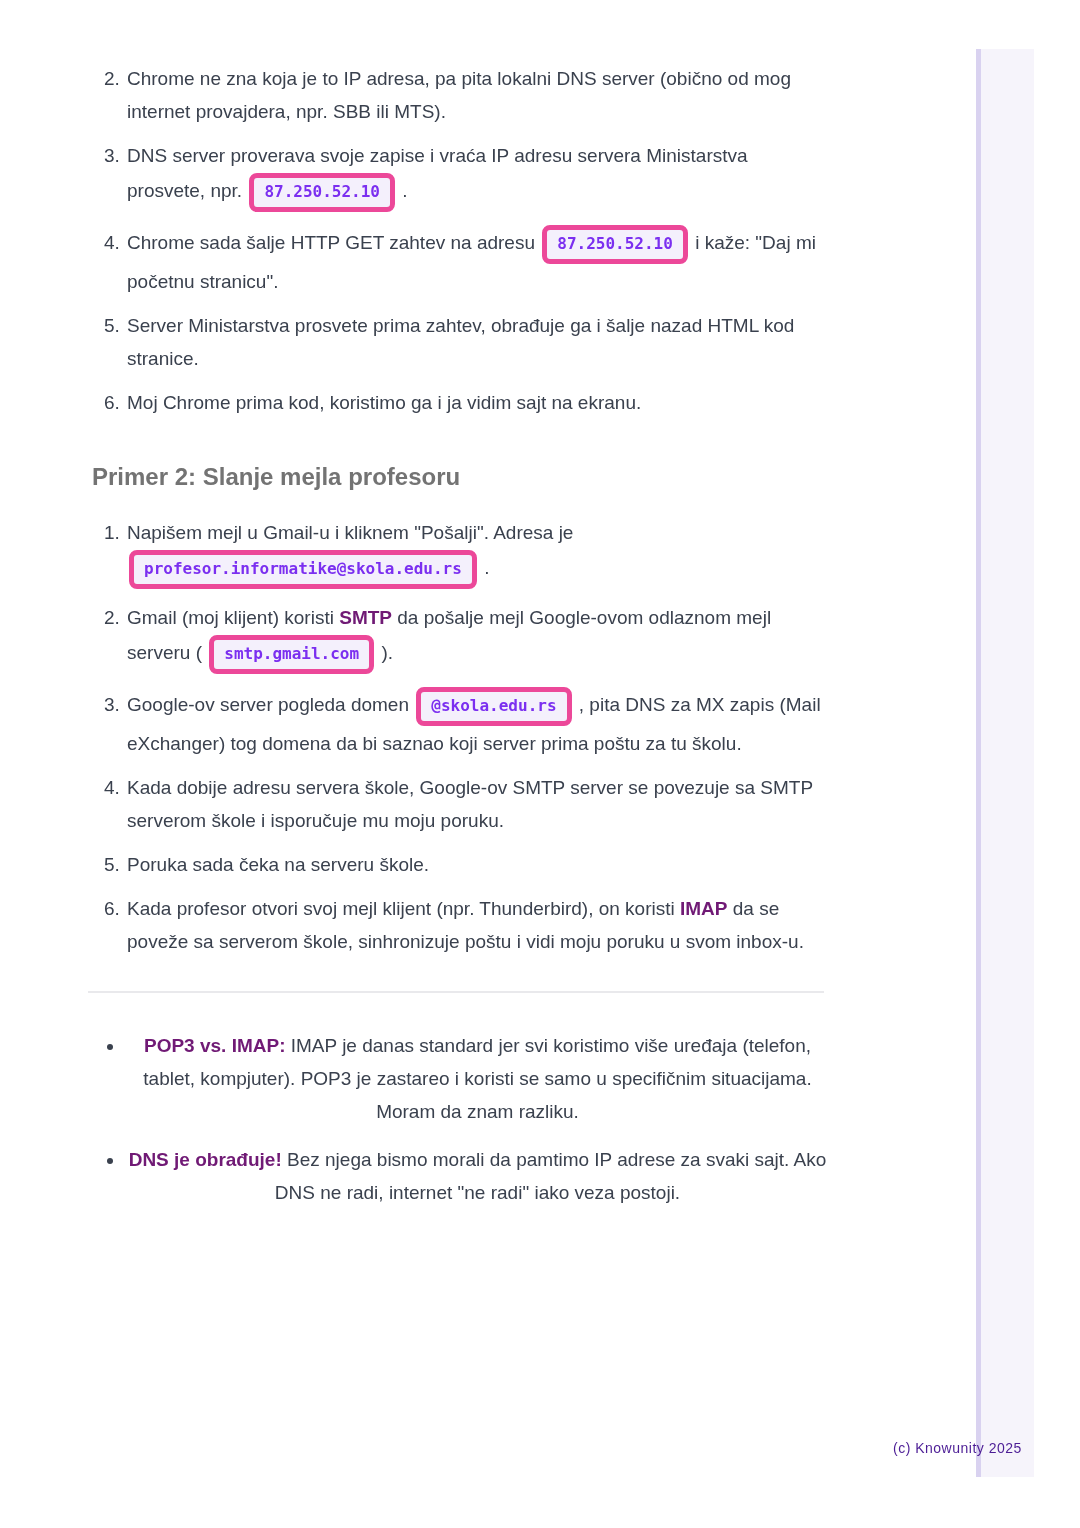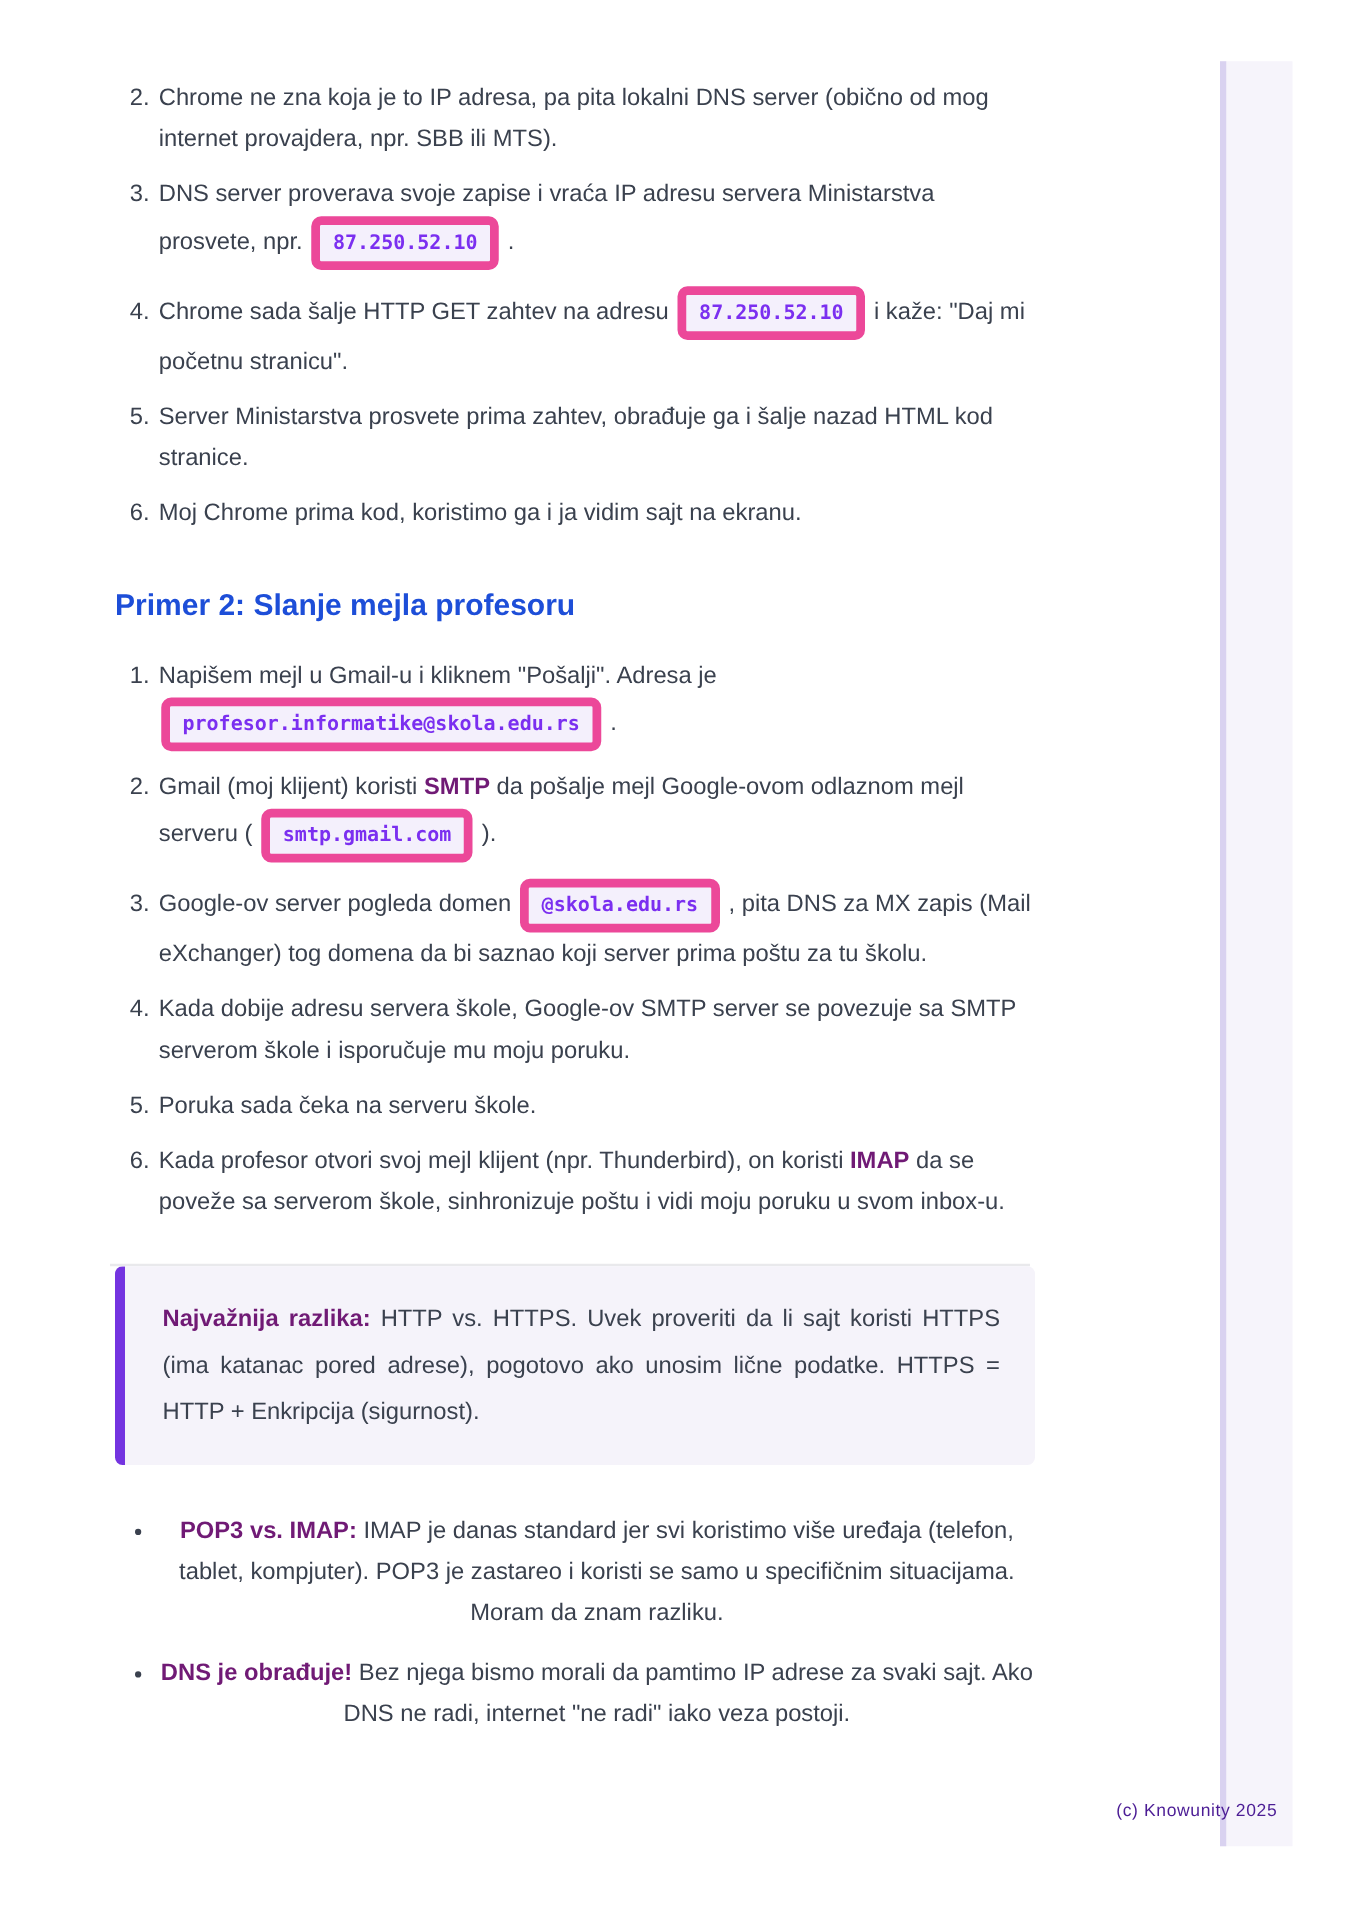--- a/index.html
+++ b/index.html
@@ -59,33 +59,33 @@
 
   .b { font-weight: bold; color: #701a75; margin-top: 36px; }
 
   .chip {
     display: inline-block;
     font-family: "DejaVu Sans Mono", monospace;
     font-size: 16px;
     font-weight: bold;
     color: #7b2ff0;
     background: #f4f0fc;
-    border: 7px solid #ec4899;
+    border: 5px solid #ec4899;
     border-radius: 8px;
     padding: 2px 10px 3px 10px;
     margin: 1px 2px;
     line-height: 24px;
     vertical-align: baseline;
   }
 
   h3.section-h3 {
     margin: 44px 0 25px 0;
     font-size: 24px;
     font-weight: bold;
-    color: #1d4ed8;
+    color: #737373;
   }
   h2.section-h2 {
     margin: 39px 0 35px 0;
     font-size: 28px;
     font-weight: bold;
     color: #8b7ae0;
   }
 
   hr.section-divider {
     border: none;
@@ -132,22 +132,19 @@
       <li><span>Gmail (moj klijent) koristi </span><span class="b">SMTP</span><span> da pošalje mejl Google-ovom odlaznom mejl serveru ( </span><span class="chip">smtp.gmail.com</span><span> ).</span></li>
       <li><span>Google-ov server pogleda domen </span><span class="chip">@skola.edu.rs</span><span> , pita DNS za MX zapis (Mail eXchanger) tog domena da bi saznao koji server prima poštu za tu školu.</span></li>
       <li><span>Kada dobije adresu servera škole, Google-ov SMTP server se povezuje sa SMTP serverom škole i isporučuje mu moju poruku.</span></li>
       <li><span>Poruka sada čeka na serveru škole.</span></li>
       <li><span>Kada profesor otvori svoj mejl klijent (npr. Thunderbird), on koristi </span><span class="b">IMAP</span><span> da se poveže sa serverom škole, sinhronizuje poštu i vidi moju poruku u svom inbox-u.</span></li>
     </ol>
 
   <hr class="section-divider">
 
 
-  <div class="callout">
-    <p><span class="b">Najvažnija razlika:</span><span> HTTP vs. HTTPS. Uvek proveriti da li sajt koristi HTTPS (ima katanac pored adrese), pogotovo ako unosim lične podatke. HTTPS = HTTP + Enkripcija (sigurnost).</span></p>
-  </div>
 
   <ul class="bullet-list">
       <li><span class="b">POP3 vs. IMAP:</span><span> IMAP je danas standard jer svi koristimo više uređaja (telefon, tablet, kompjuter). POP3 je zastareo i koristi se samo u specifičnim situacijama. Moram da znam razliku.</span></li>
       <li><span class="b">DNS je obrađuje!</span><span> Bez njega bismo morali da pamtimo IP adrese za svaki sajt. Ako DNS ne radi, internet "ne radi" iako veza postoji.</span></li>
     </ul>
 
 </div>
 
 </body></html>

